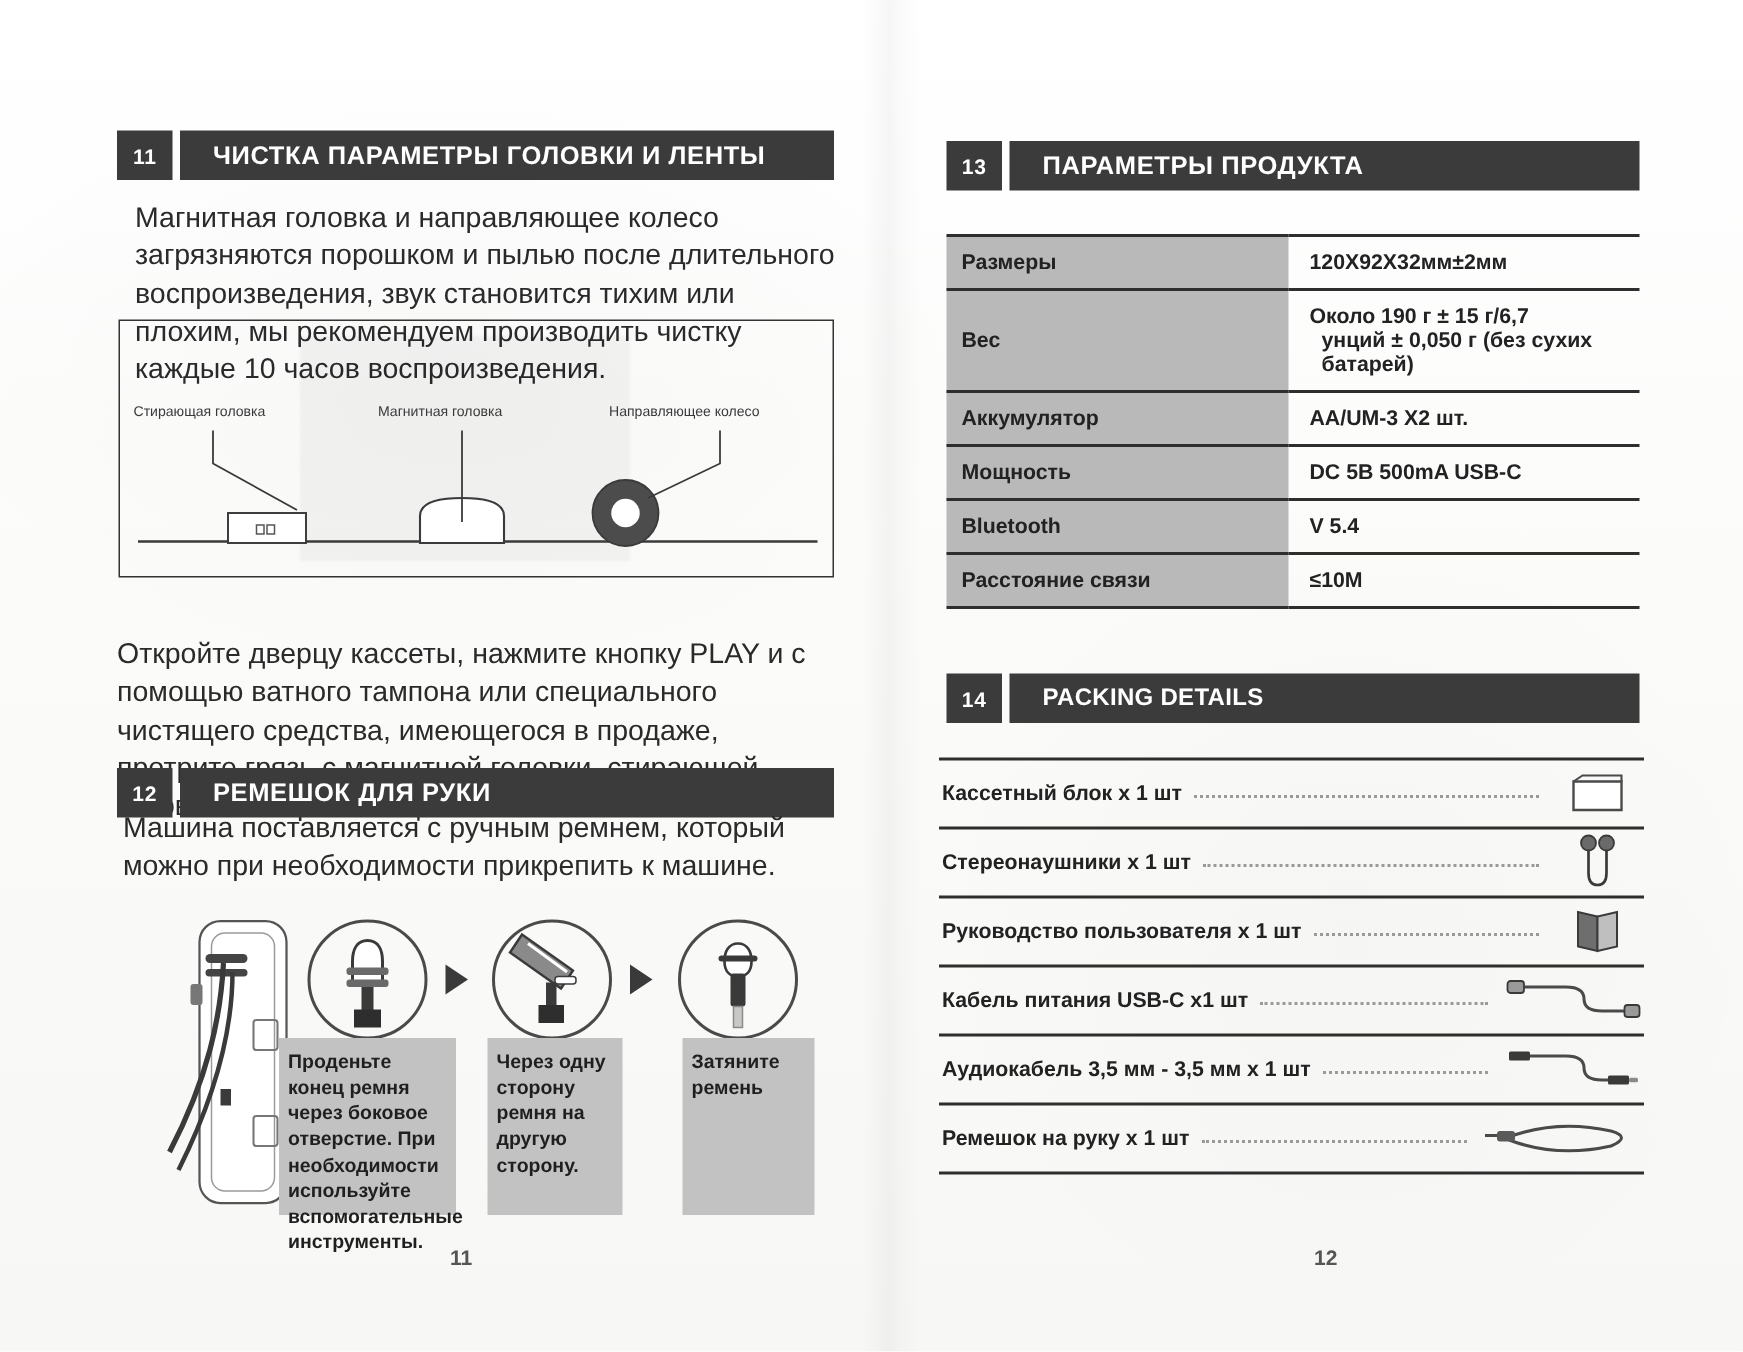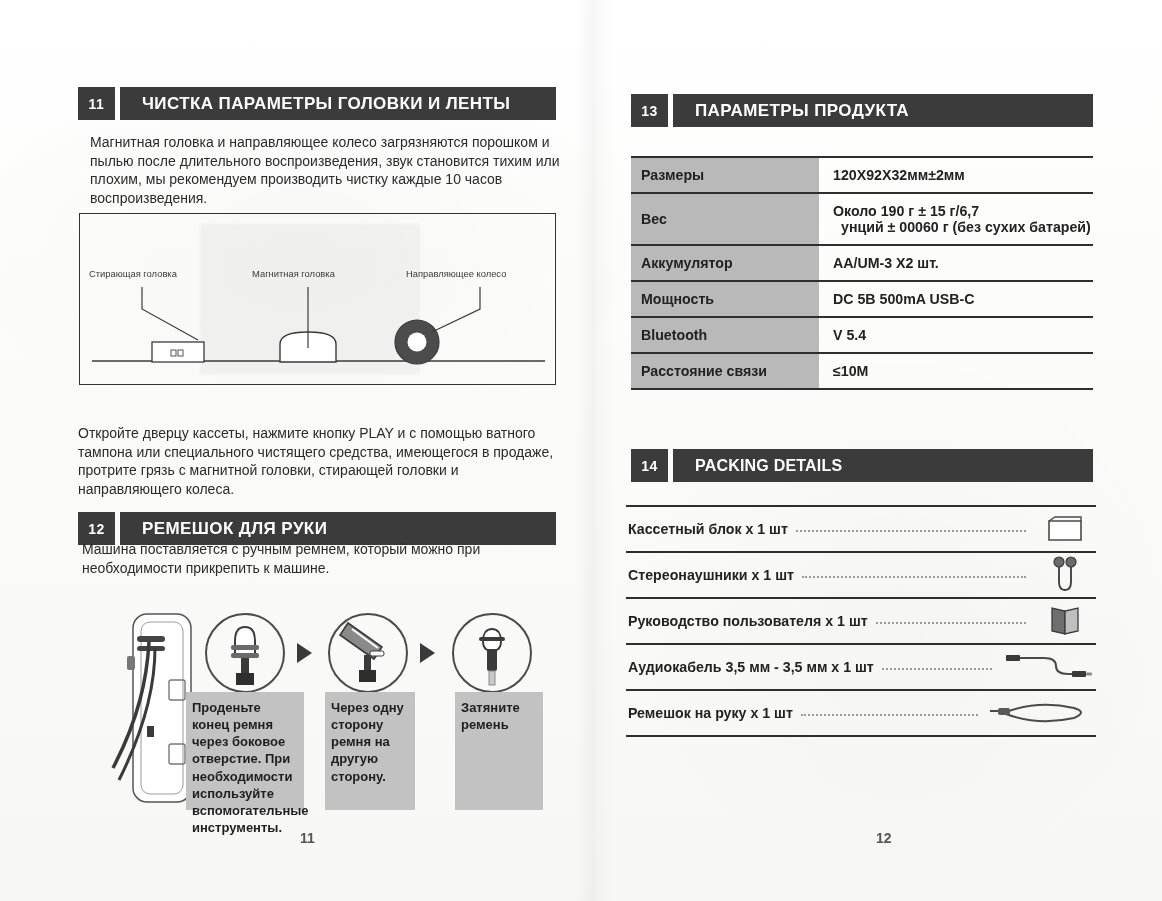--- a/index.html
+++ b/index.html
@@ -65,21 +65,21 @@
     display: flex;
     align-items: center;
     padding-left: 22px;
     font-size: 17px;
     font-weight: bold;
     letter-spacing: 0.4px;
   }
   .sec-bar.en { font-size: 16px; letter-spacing: 0.2px; }
 
   .body-text {
-    font-size: 14px;
+    font-size: 19px;
     line-height: 1.33;
     color: #2a2a2a;
     font-weight: 500;
   }
 
   
   .diagram {
     border: 1.4px solid #333;
     position: relative;
     background: transparent;
@@ -132,21 +132,21 @@
   .spec-table tr { border-top: 2px solid #2e2e2e; }
   .spec-table tr:last-child { border-bottom: 2px solid #2e2e2e; }
   .spec-table td {
     padding: 9px 0 9px 10px;
     font-size: 14.2px;
     font-weight: 600;
     color: #222;
     vertical-align: middle;
   }
   .spec-table td.k {
-    width: 188px;
+    width: 228px;
     background: #b9b9b9;
   }
   .spec-table td.v { padding-left: 14px; background: transparent; }
   .spec-table td.v .line2 { display: block; padding-left: 8px; }
 
   
   .pack-list { border-top: 2px solid #2e2e2e; }
   .pack-row {
     display: flex;
     align-items: center;
@@ -300,21 +300,21 @@
       <tr>
         <td class="k">Размеры</td>
         <td class="v">
           <span>120X92X32мм±2мм</span>
         </td>
       </tr>
       <tr>
         <td class="k">Вес</td>
         <td class="v">
           <span>Около 190 г ± 15 г/6,7</span>
-          <span class="line2">унций ± 00060 г (без сухих батарей)</span>
+          <span class="line2">унций ± 0,050 г (без сухих батарей)</span>
         </td>
       </tr>
       <tr>
         <td class="k">Аккумулятор</td>
         <td class="v">
           <span>AA/UM-3 X2 шт.</span>
         </td>
       </tr>
       <tr>
         <td class="k">Мощность</td>
@@ -371,20 +371,31 @@
       <div class="pack-label">Руководство пользователя x 1 шт</div>
       <div class="pack-dots"></div>
       <div class="pack-icon">
         <svg width="32" height="30" viewBox="0 0 32 30">
           <path d="M16,5 L16,28 L3,25 L3,2 Z" fill="#6e6e6e" stroke="#3a3a3a" stroke-width="1.3"></path>
           <path d="M16,5 L16,28 L29,25 L29,2 Z" fill="#bfbfbf" stroke="#3a3a3a" stroke-width="1.3"></path>
         </svg>
       </div>
     </div>
 
+    <div class="pack-row">
+      <div class="pack-label">Кабель питания USB-C x1 шт</div>
+      <div class="pack-dots"></div>
+      <div class="pack-icon" style="flex:0 0 96px; width:96px;">
+        <svg width="92" height="34" viewBox="0 0 92 34">
+          <path d="M12,8 L42,8 Q54,8 54,16 Q54,24 66,24 L84,24" fill="none" stroke="#4a4a4a" stroke-width="2"></path>
+          <rect x="3" y="4" width="11" height="8" rx="2" fill="#9a9a9a" stroke="#3a3a3a" stroke-width="1.2"></rect>
+          <rect x="81" y="20" width="10" height="8" rx="2" fill="#9a9a9a" stroke="#3a3a3a" stroke-width="1.2"></rect>
+        </svg>
+      </div>
+    </div>
 
     <div class="pack-row">
       <div class="pack-label">Аудиокабель 3,5 мм - 3,5 мм x 1 шт</div>
       <div class="pack-dots"></div>
       <div class="pack-icon" style="flex:0 0 96px; width:96px;">
         <svg width="92" height="34" viewBox="0 0 92 34">
           <path d="M16,8 L42,8 Q54,8 54,16 Q54,24 66,24 L80,24" fill="none" stroke="#4a4a4a" stroke-width="2"></path>
           <rect x="4" y="5" width="14" height="6" rx="1" fill="#3a3a3a"></rect>
           <rect x="70" y="21" width="14" height="6" rx="1" fill="#3a3a3a"></rect>
           <rect x="84" y="22.5" width="6" height="3" rx="1" fill="#8a8a8a"></rect>

